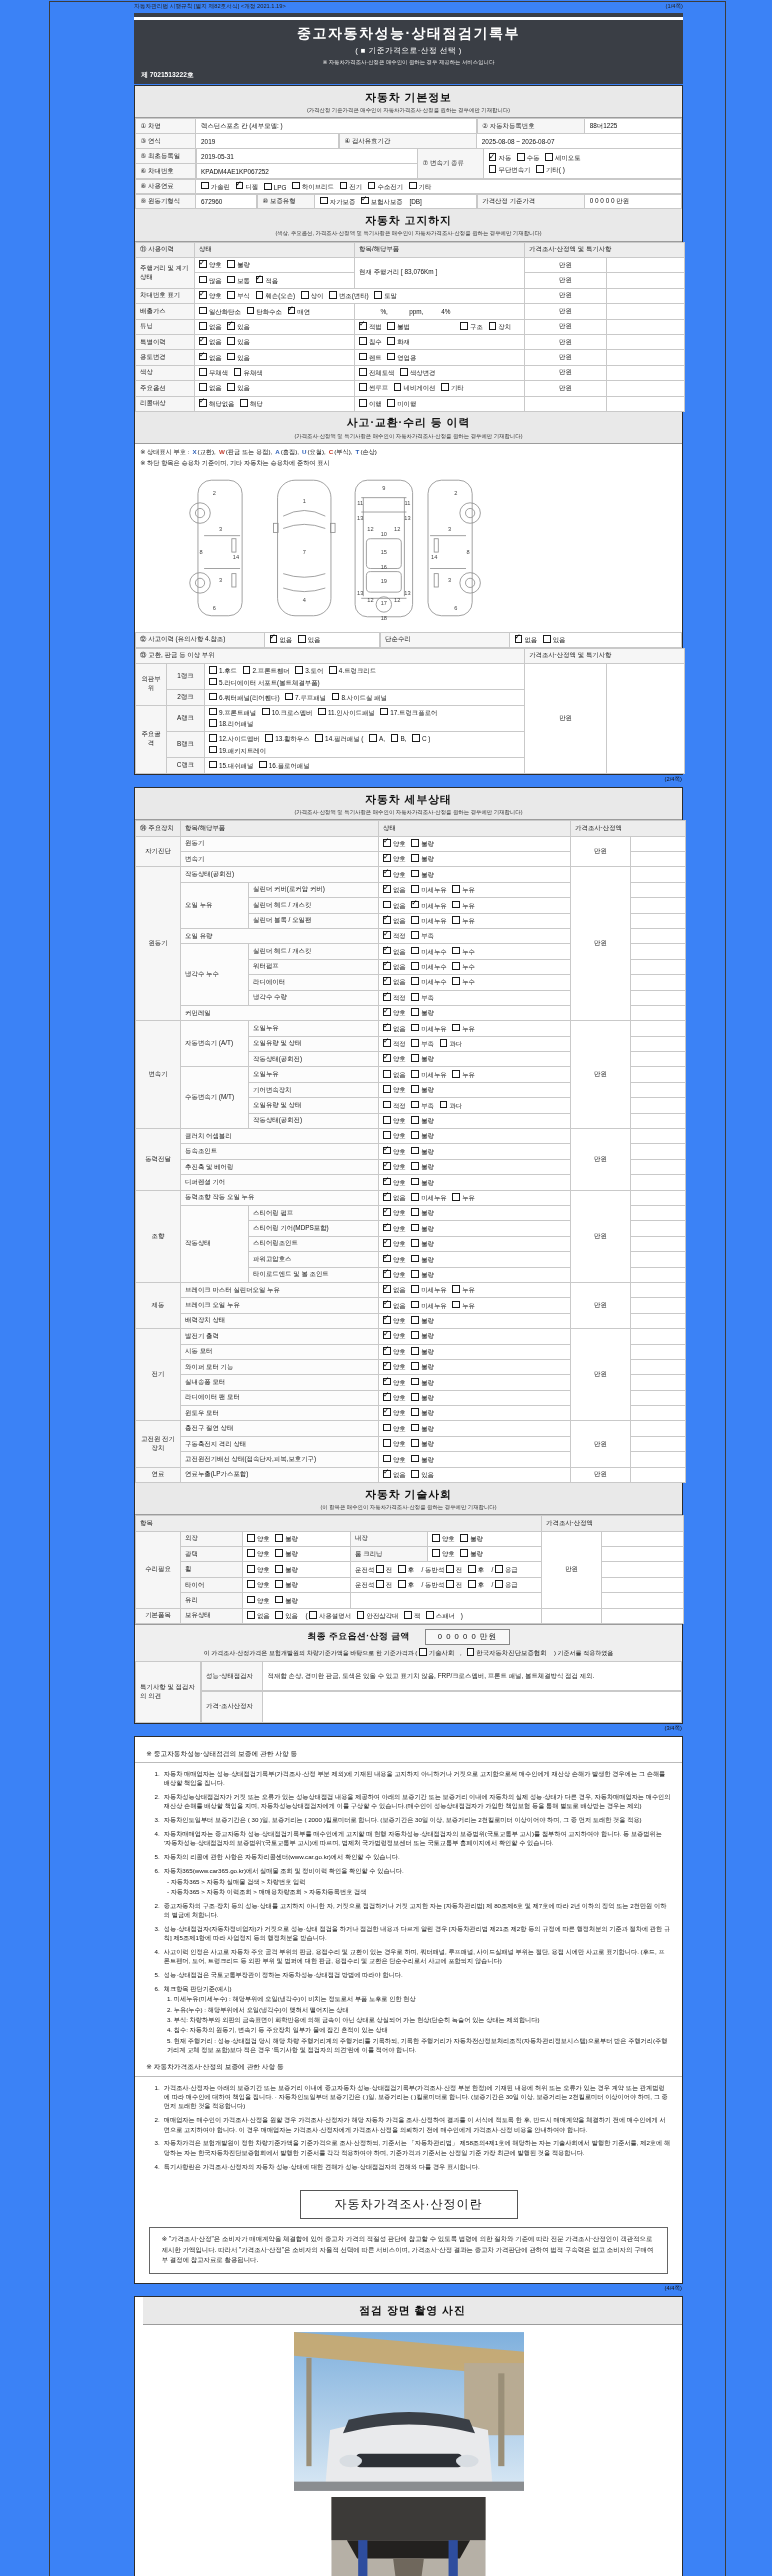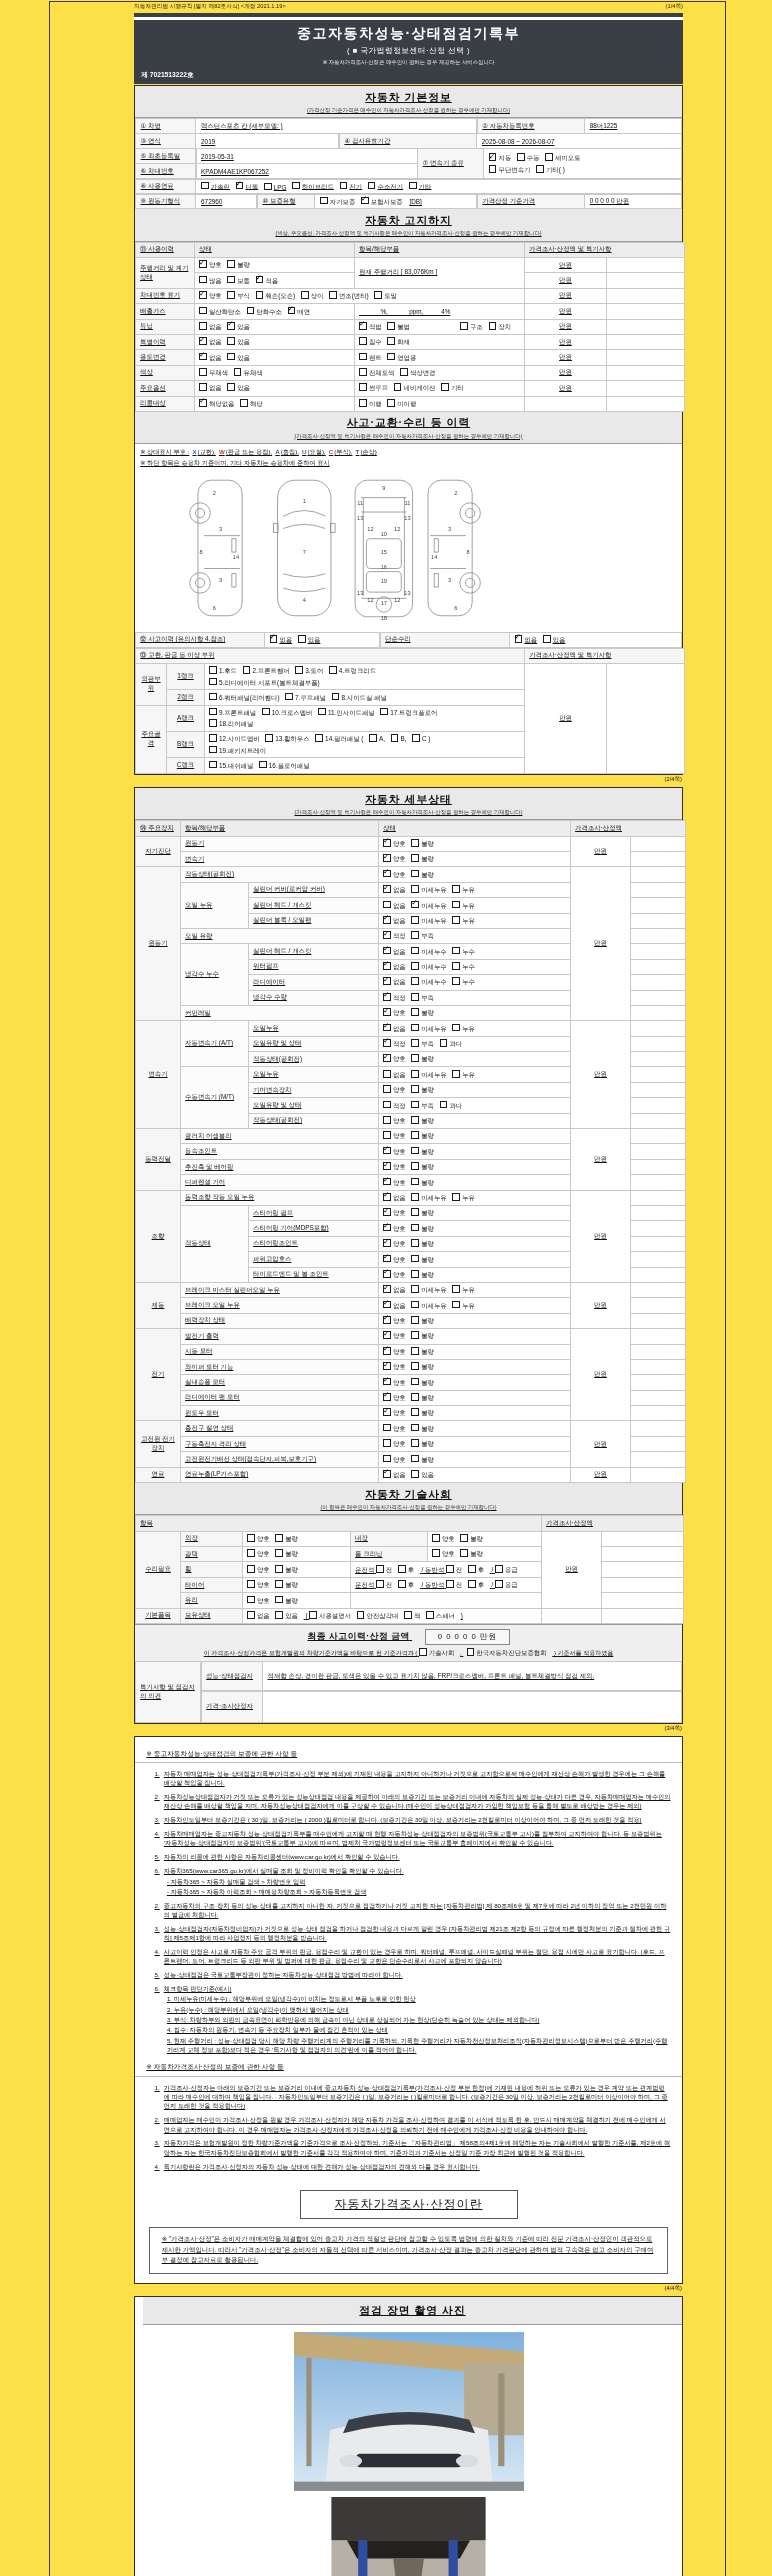--- a/index.html
+++ b/index.html
@@ -1,31 +1,31 @@
 <!DOCTYPE html>
 <html style="font-size:8.2px"><head>
 <meta charset="utf-8">
 <style>
   html,body{margin:0;padding:0;background:#fff;}
   body{width:773px;height:2576px;overflow:hidden;font-family:"Liberation Sans","DejaVu Sans",sans-serif;color:#111;}
-  .sheet{position:relative;width:773px;height:2576px;background:#fde047;}
+  .sheet{position:relative;width:773px;height:2576px;background:#3b82f6;}
   .outer-frame{position:absolute;left:49px;top:0.5px;width:675px;height:2574px;border:0.5px solid #3c3c3c;pointer-events:none;}
   .content{position:absolute;left:134px;top:2.1px;width:549px;}
   .topline{display:flex;justify-content:space-between;font-size:5.7px;color:#222;padding:1px 0 2.1px;}
   
   .dhead{background:#3a3e45;color:#fff;}
   .dh-strip{height:3.6px;background:#3a3e45;}
   .dh-gap{height:3.1px;background:#fff;}
   .dh-main{background:#3a3e45;color:#fff;padding:5.2px 7.2px 4.1px;}
   .dh-title{text-align:center;font-size:14px;font-weight:bold;letter-spacing:1.5px;}
   .dh-sub{text-align:center;font-size:7.7px;margin-top:3.1px;letter-spacing:0.5px;}
   .dh-note{text-align:center;font-size:5.4px;margin-top:2.6px;color:#e8e8e8;}
   .dh-docno{font-size:6.7px;margin-top:5.2px;font-weight:bold;}
   
-  .pagebox{border:1.5px solid #2d2d2d;background:#fff;margin-top:1px;text-decoration:underline;}
+  .pagebox{border:1.5px solid #2d2d2d;background:#fff;margin-top:1px;}
   .marker{text-align:right;font-size:5.7px;padding:1px 1px 2.1px;}
   .sechead{background:#e9e9e9;border-bottom:0.5px solid #9c9c9c;text-align:center;padding:4.6px 0 3.6px;}
   .sechead .t{font-size:10.8px;font-weight:bold;letter-spacing:1px;}
   .sechead .n{font-size:5.4px;color:#333;margin-top:2.1px;}
   
   .frow{display:flex;}
   .fc{border:0.5px solid #c9c9c9;margin:-0.5px 0 0 -0.5px;padding:1px 4.6px;min-height:15.5px;display:flex;align-items:center;font-size:6.4px;background:#fff;box-sizing:border-box;}
   .fc.lab{background:#f6f6f6;}
   .fc.tall{min-height:31px;}
   .fc .stack{line-height:1.9;}
@@ -78,21 +78,21 @@
     <div class="topline">
       <span>자동차관리법 시행규칙 [별지 제82호서식] &lt;개정 2021.1.19&gt;</span>
       <span>(1/4쪽)</span>
     </div>
 
     <div class="dhead">
       <div class="dh-strip"></div>
         <div class="dh-gap"></div>
       <div class="dh-main">
         <div class="dh-title">중고자동차성능·상태점검기록부</div>
-        <div class="dh-sub">( ■ 국가법령정보센터·산정 선택 )</div>
+        <div class="dh-sub">( ■ 기준가격으로·산정 선택 )</div>
         <div class="dh-note">※ 자동차가격조사·산정은 매수인이 원하는 경우 제공하는 서비스입니다</div>
         <div class="dh-docno">제 7021513222호</div>
       </div>
     </div>
 
     <div class="pagebox">
       <div class="sechead">
         <div class="t">자동차 기본정보</div>
         <div class="n">(가격산정 기준가격은 매수인이 자동차가격조사·산정을 원하는 경우에만 기재합니다)</div>
       </div>
@@ -710,21 +710,21 @@
               <td class="glab">기본품목</td>
               <td class="lab">보유상태</td>
               <td colspan="3"><span class="ck"><span class="cbx"></span><span class="cbl">없음</span></span><span class="ck"><span class="cbx"></span><span class="cbl">있음</span></span> <span>(</span> <span class="ck"><span class="cbx"></span><span class="cbl">사용설명서</span></span><span class="ck"><span class="cbx"></span><span class="cbl">안전삼각대</span></span><span class="ck"><span class="cbx"></span><span class="cbl">잭</span></span><span class="ck"><span class="cbx"></span><span class="cbl">스패너</span></span><span>)</span></td>
               <td class="bl"></td>
               <td class="bl"></td>
             </tr>
           </tbody>
       </table>
 
       <div style="background:#efefef;border-top:0.5px solid #9c9c9c;border-bottom:0.5px solid #9c9c9c;padding:3.6px 0 3.1px;text-align:center;">
-        <span style="font-size:8.8px;font-weight:bold;letter-spacing:0.5px;">최종 사고이력·산정 금액</span>
+        <span style="font-size:8.8px;font-weight:bold;letter-spacing:0.5px;">최종 주요옵션·산정 금액</span>
         <span style="display:inline-block;border:0.5px solid #888;background:#f8f8f8;padding:2.1px 11.3px;margin-left:13.4px;font-size:7.7px;letter-spacing:1px;">0  0  0  0  0 만원</span>
         <div style="font-size:6px;margin-top:3.1px;">
           <span>이 가격조사·산정가격은 보험개발원의 차량기준가액을 바탕으로 한 기준가격과 (</span>
           <span><span class="ck"><span class="cbx"></span><span class="cbl">기술사회</span></span></span><span>,</span>
           <span style="margin-left:3.1px;"><span class="ck"><span class="cbx"></span><span class="cbl">한국자동차진단보증협회</span></span></span>
           <span>) 기준서를 적용하였음</span>
         </div>
       </div>
 
       <div class="frow">

